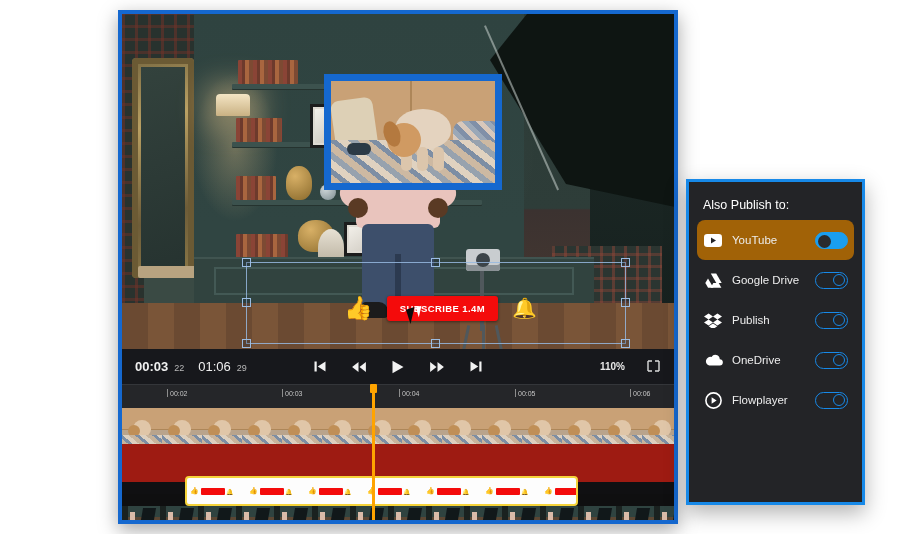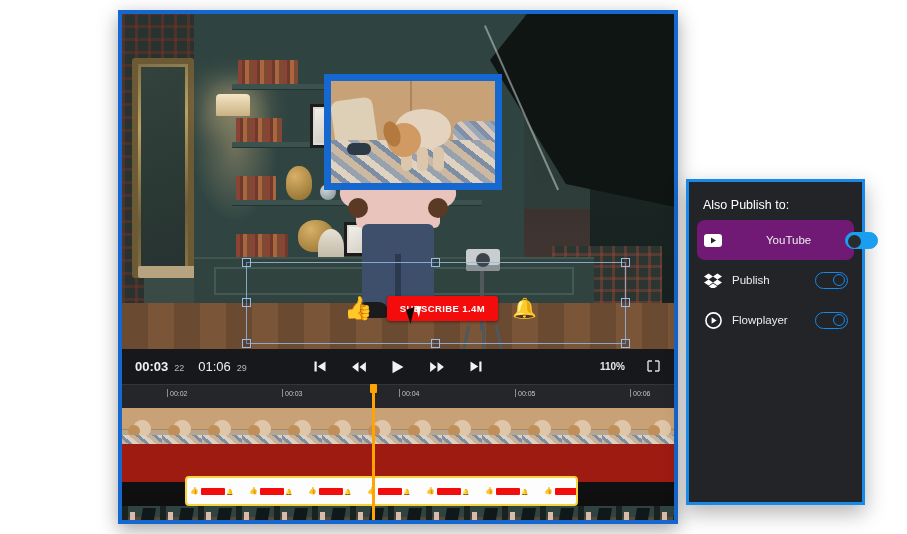--- a/index.html
+++ b/index.html
@@ -176,21 +176,21 @@
 
   
   .panel{
     position:absolute;left:686px;top:179px;width:179px;height:326px;
     background:#232427;border:3px solid #1789e8;box-sizing:border-box;
     box-shadow:0 8px 20px rgba(0,0,0,.30);
   }
   .panel-title{color:#ffffff;font-size:12.5px;font-weight:400;padding:16px 0 8px 14px;}
   .plist{padding:0 8px;}
   .prow{display:flex;align-items:center;height:40px;border-radius:8px;padding:0 6px;box-sizing:border-box;}
-  .prow.active{background:#701a75;gap:34px;}
+  .prow.active{background:#a16207;}
   .picon{width:20px;height:20px;flex:0 0 20px;display:flex;align-items:center;justify-content:center;margin-right:9px;}
   .plabel{color:#ededed;font-size:11.5px;flex:1;}
   .toggle{width:33px;height:17px;border-radius:9px;position:relative;flex:0 0 33px;box-sizing:border-box;}
   .toggle.on{background:#1a9ef0;border:1px solid #1a9ef0;}
   .toggle.on:after{content:"";position:absolute;left:2px;top:2px;width:13px;height:13px;border-radius:50%;background:#2a2b2e;}
   .toggle.off{background:transparent;border:1.5px solid #1789e8;}
   .toggle.off:after{content:"";position:absolute;right:2px;top:1.5px;width:12px;height:12px;border-radius:50%;background:#232427;border:1.5px solid #1789e8;box-sizing:border-box;}
 </style>
 </head>
 <body>
@@ -545,25 +545,45 @@
             <svg width="18" height="13" viewBox="0 0 18 13">
               <rect width="18" height="13" rx="3.2" fill="#fff"></rect>
               <path d="M7 3.6v5.8l5-2.9z" fill="#232427"></path>
             </svg>
           </span>
           <span class="plabel">YouTube</span>
           <span class="toggle on"></span>
         </div>
         <div class="prow">
           <span class="picon">
+            <svg width="17" height="15" viewBox="0 0 17 15">
+              <path d="M5.8 0.6h5.4l5.5 9.5h-5.4z" fill="#fff"></path>
+              <path d="M0.3 10.1 3 5.4l5.4 9.3H3.1z" fill="#fff"></path>
+              <path d="M5.6 14.7h10.8l-2.7-4.6H8.3z" fill="#fff"></path>
+            </svg>
+          </span>
+          <span class="plabel">Google Drive</span>
+          <span class="toggle off"></span>
+        </div>
+        <div class="prow">
+          <span class="picon">
             <svg width="18" height="15" viewBox="0 0 18 15">
               <path d="M4.6 0.4 0 3.4l4.6 3 4.4-3zM13.4 0.4 9 3.4l4.4 3L18 3.4zM0 9.4l4.6 3 4.4-3-4.4-3zM13.4 6.4 9 9.4l4.4 3 4.6-3zM4.7 13.3l4.3 2.8 4.3-2.8-4.3-2.9z" fill="#fff"></path>
             </svg>
           </span>
           <span class="plabel">Publish</span>
+          <span class="toggle off"></span>
+        </div>
+        <div class="prow">
+          <span class="picon">
+            <svg width="19" height="12" viewBox="0 0 19 12">
+              <path d="M5.2 11.6h10.3a3.2 3.2 0 0 0 .3-6.4A4.5 4.5 0 0 0 7.5 3 3.6 3.6 0 0 0 5.2 11.6z" fill="#fff"></path>
+            </svg>
+          </span>
+          <span class="plabel">OneDrive</span>
           <span class="toggle off"></span>
         </div>
         <div class="prow">
           <span class="picon">
             <svg width="17" height="17" viewBox="0 0 17 17">
               <circle cx="8.5" cy="8.5" r="7.6" fill="none" stroke="#fff" stroke-width="1.6"></circle>
               <path d="M6.6 5.2v6.6l5-3.3z" fill="#fff"></path>
             </svg>
           </span>
           <span class="plabel">Flowplayer</span>

